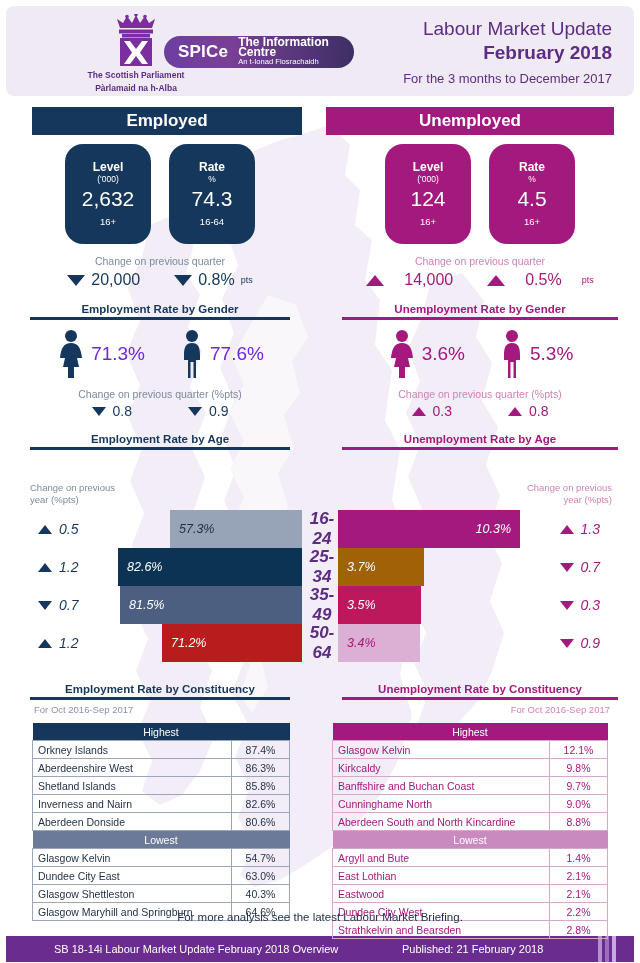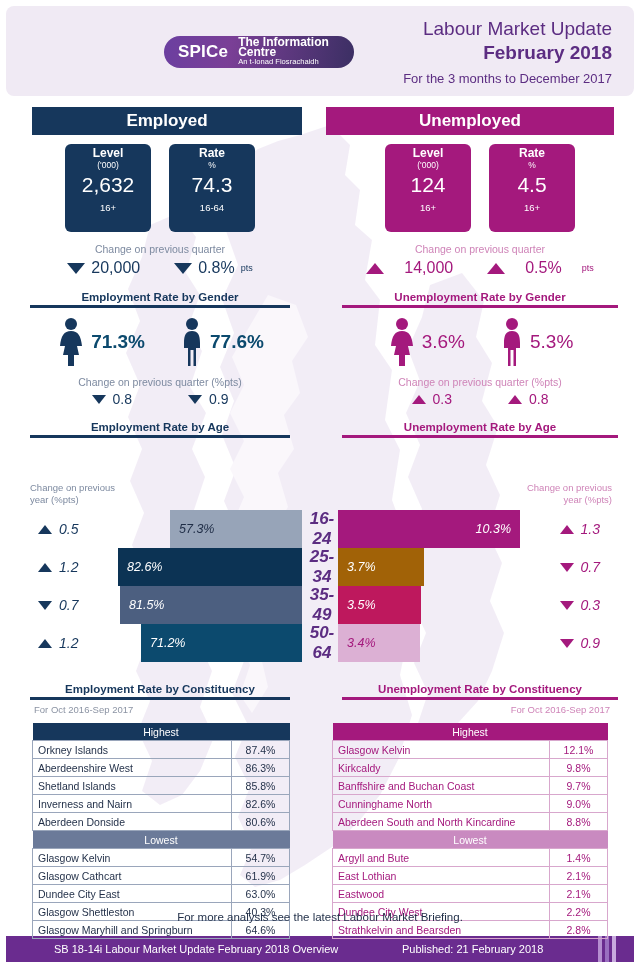--- a/index.html
+++ b/index.html
@@ -47,23 +47,23 @@
   .banner.une{ left:326px; width:288px; background:#a4197d; }
 
   
   .col{ position:absolute; top:140px; width:320px; z-index:2; }
   .col.left{ left:0; }
   .col.right{ left:320px; }
 
   
   .boxrow{ display:flex; justify-content:center; gap:18px; margin-top:4px; }
   .statbox{
-    width:86px; height:88px; border-radius:6px;
+    width:86px; height:100px; border-radius:18px;
     display:flex; flex-direction:column; align-items:center; justify-content:flex-start;
-    padding-top:3px; color:#fff;
+    padding-top:17px; color:#fff;
   }
   .statbox.emp{ background:#16375c; }
   .statbox.une{ background:#a4197d; }
   .sb-t{ font-size:12px; font-weight:bold; line-height:13px; }
   .sb-u{ font-size:8.5px; line-height:11px; }
   .sb-v{ font-size:21px; line-height:26px; margin-top:1px; }
   .sb-a{ font-size:9.5px; margin-top:4px; }
 
   .chg-label{ text-align:center; font-size:10.5px; margin-top:11px; }
   .chg-label.emp{ color:#7d8aa0; }
@@ -92,21 +92,21 @@
   .sec-title.emp{ color:#16375c; }
   .sec-title.une{ color:#a4197d; }
   .sec-rule{ height:3px; margin:2px auto 0; }
   .sec-rule.emp{ background:#16375c; width:260px; }
   .sec-rule.une{ background:#a4197d; width:276px; }
 
   
   .gender-row{ display:flex; justify-content:center; gap:34px; margin-top:9px; align-items:center; }
   .gender-item{ display:flex; align-items:center; gap:5px; }
   .gender-val{ font-size:19px; }
-  .gender-val.emp{ color:#0c4a6e;font-weight:bold; }
+  .gender-val.emp{ color:#6d28d9; }
   .gender-val.une{ color:#a4197d; }
   .gchg-label{ text-align:center; font-size:10.5px; margin-top:9px; }
   .gchg-label.emp{ color:#7d8aa0; }
   .gchg-label.une{ color:#cf84b8; }
   .gchg-row{ display:flex; justify-content:center; gap:56px; margin-top:3px; }
   .gchg-item{ display:flex; align-items:center; gap:7px; font-size:14px; }
   .gchg-item.emp{ color:#16375c; }
   .gchg-item.une{ color:#a4197d; }
 
   
@@ -186,20 +186,36 @@
   <g fill="#f6f1f9">
     <path d="M268 190 L296 200 L308 232 L292 256 L300 288 L284 310 L294 344 L278 368
              L288 402 L272 428 L282 462 L266 488 L276 522 L260 548 L268 582 L252 608
              L240 590 L250 560 L236 532 L248 504 L234 476 L246 448 L232 420 L244 392
              L230 364 L244 336 L230 308 L244 280 L232 252 L248 224 Z"></path>
   </g>
 </svg>
 
 <div class="header">
 
+  <div class="sp-logo">
+    <svg class="sp-crest" viewBox="0 0 60 54">
+      <g fill="#7b2e9d">
+        <path d="M14 14 L11 5 L17 9 L21 2 L26 9 L30 1 L34 9 L39 2 L43 9 L49 5 L46 14 Z"></path>
+        <circle cx="21" cy="2.5" r="1.8"></circle>
+          <circle cx="30" cy="0.8" r="1.8"></circle>
+          <circle cx="39" cy="2.5" r="1.8"></circle>
+        <rect x="13" y="15.5" width="34" height="4"></rect>
+        <rect x="16" y="20" width="28" height="3.5"></rect>
+      </g>
+      <rect x="14" y="24" width="32" height="28" fill="#7b2e9d"></rect>
+      <path d="M18 27 L24 27 L30 35 L36 27 L42 27 L34 38.5 L42 50 L36 50 L30 42 L24 50 L18 50 L26 38.5 Z" fill="#fff"></path>
+    </svg>
+    <div class="sp-name">The Scottish Parliament</div>
+    <div class="sp-name">Pàrlamaid na h-Alba</div>
+  </div>
 
   <div class="spice">
     <span class="spice-word">SPICe</span>
     <span class="spice-sub">
       <span class="l1">The Information Centre</span>
       <span class="l2">An t-Ionad Fiosrachaidh</span>
     </span>
   </div>
 
   <div class="hdr-right">
@@ -401,21 +417,21 @@
         <div class="age-chg une">
           <span class="tri down une sm"></span>
           <span>0.3</span>
         </div>
       </div>
       <div class="age-row" style="top: 169px;">
         <div class="age-chg emp">
           <span class="tri up emp sm"></span>
           <span>1.2</span>
         </div>
-        <div class="agebar emp" style="right: 338px; width: 161px; background: #0c4a6e; margin-left: 26px;">
+        <div class="agebar emp" style="right: 338px; width: 140px; background: #b91c1c; margin-left: 26px;">
           <span class="lbl" style="color:#fff">71.2%</span>
         </div>
         <div class="age-cat">50-64</div>
         <div class="agebar une" style="left: 338px; width: 82px; background: rgb(220, 176, 212);">
           <span class="lbl" style="left:9px;right:auto;color:#a4197d">3.4%</span>
         </div>
         <div class="age-chg une">
           <span class="tri down une sm"></span>
           <span>0.9</span>
         </div>
@@ -451,24 +467,20 @@
         <tr>
           <td>Aberdeen Donside</td>
           <td class="val">80.6%</td>
         </tr>
         <tr>
           <th class="grp lo-emp" colspan="2">Lowest</th>
         </tr>
         <tr>
           <td>Glasgow Kelvin</td>
           <td class="val">54.7%</td>
-        </tr>
-        <tr>
-          <td>Glasgow Cathcart</td>
-          <td class="val">61.9%</td>
         </tr>
         <tr>
           <td>Dundee City East</td>
           <td class="val">63.0%</td>
         </tr>
         <tr>
           <td>Glasgow Shettleston</td>
           <td class="val">40.3%</td>
         </tr>
         <tr>

